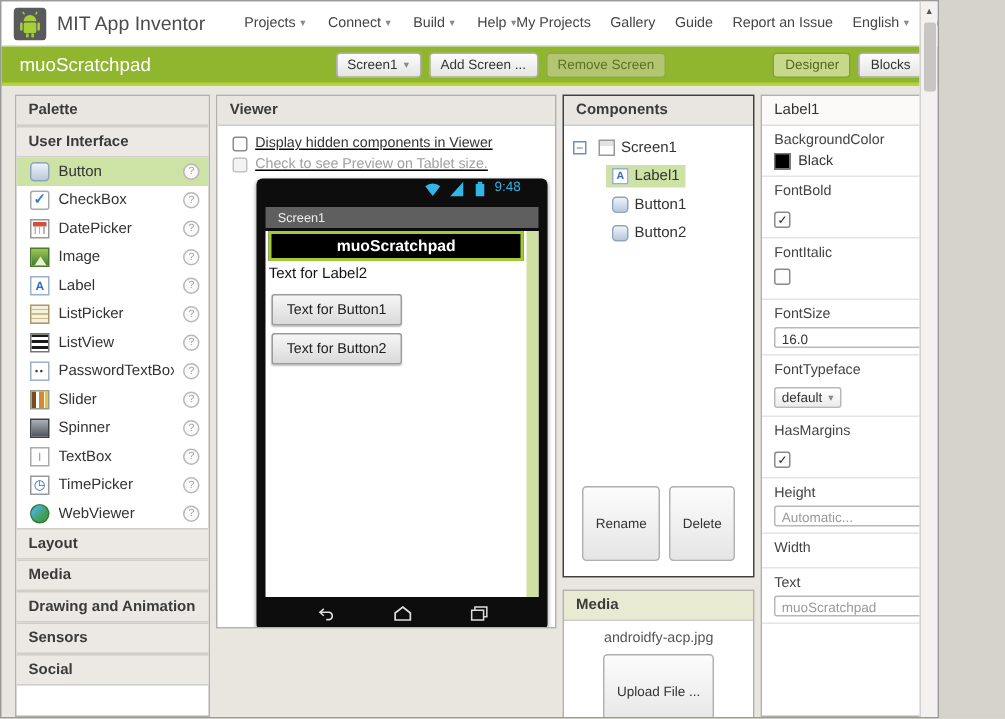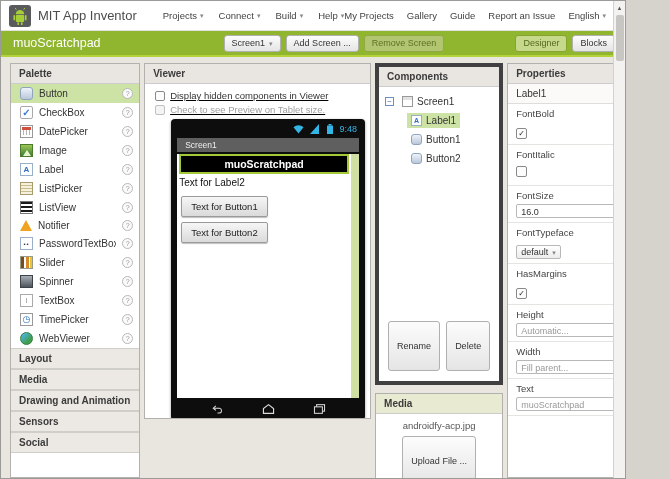--- a/index.html
+++ b/index.html
@@ -61,32 +61,32 @@
   .screen-icon{background:linear-gradient(#e2e2e2 0 3px,#fff 3px);border:1px solid #999;}
 
   
   .viewer-body{padding:6px 6px 0 10px;}
   .cb-row{display:flex;align-items:center;gap:5px;margin-bottom:3px;text-decoration:underline;}
   .cb{width:10px;height:10px;border:1px solid #8a8a8a;border-radius:2px;background:#fdfdfd;flex:none;cursor:pointer;}
   .cb-row.disabled .cb{border-color:#c0c0c0;background:#f4f4f4;}
   .cb-label{font-size:9.5px;color:#333;}
   .cb-row.disabled .cb-label{color:#a0a0a0;}
   .phone{width:194px;margin:4px 0 0 16px;background:#0d0d0d;border-radius:4px;overflow:hidden;box-shadow:0 1px 3px rgba(0,0,0,.4);}
-  .statusbar{height:19px;display:flex;align-items:center;justify-content:flex-end;gap:3px;padding:0 8px;}
+  .statusbar{height:19px;display:flex;justify-content:flex-end;gap:3px;padding:0 18px;}
   .status-time{color:#33b5e5;font-size:9px;}
   .screen-titlebar{height:14px;background:#5f5f5f;color:#eee;font-size:8.5px;display:flex;align-items:center;padding:0 8px;margin:0 6px;}
   .screen-content{position:relative;height:244px;background:#fff;margin:0 6px;padding-right:8px;}
   .green-strip{position:absolute;top:0;right:0;bottom:0;width:8px;background:#cfe0a2;}
   .app-title-label{margin:2px 2px 0 2px;background:#000;color:#fff;font-weight:bold;font-size:10.5px;text-align:center;padding:2px 0;border:2px solid #a2c938;cursor:pointer;}
   .mock-label2{font-size:10px;color:#111;padding:3px 2px;cursor:pointer;}
   .mock-btn{display:block;margin:5px 0 0 4px;padding:4px 9px;font-size:9.5px;color:#222;background:linear-gradient(#f6f6f6,#dadada);border:1px solid #9a9a9a;border-radius:2px;box-shadow:0 1px 1px rgba(0,0,0,.25);cursor:pointer;}
   .navbar{height:22px;display:flex;align-items:center;justify-content:center;gap:38px;}
 
   
-  .components-panel{height:322px;display:flex;flex-direction:column;background:#fff;border:4px solid #404040;}
+  .components-panel{height:322px;display:flex;flex-direction:column;background:#fff;border:1px solid #404040;}
   .tree{padding:7px 6px;flex:1;font-size:10px;color:#333;}
   .tree .icn{width:11px;height:11px;font-size:7px;}
   .tree-row{display:flex;align-items:center;gap:4px;margin-bottom:4px;cursor:pointer;}
   .tree-row.child{margin-left:22px;}
   .tree-chip{display:inline-flex;align-items:center;gap:4px;padding:2px 4px;}
   .tree-row.selected .tree-chip{background:#cde2a5;}
   .expander{width:9px;height:9px;border:1px solid #6a8fc0;background:#fff;color:#4a6fa0;font-size:8px;display:inline-flex;align-items:center;justify-content:center;flex:none;cursor:pointer;}
   .tree-buttons{display:flex;justify-content:center;gap:6px;padding:0 0 10px 0;}
   .media-panel{background:#fff;border:1px solid #b3b1ad;}
   .media-header{background:#e8ead2;}
@@ -171,20 +171,21 @@
     <button class="btn gbtn tinted">Remove Screen</button>
     <span class="gb-spacer"></span>
     <button class="btn gbtn designer">Designer</button>
     <button class="btn gbtn">Blocks</button>
   </div>
 
   <div class="columns">
 
     <div class="panel col-palette">
       <div class="panel-header">Palette</div>
+      <div class="section-header">User Interface</div>
       <div id="palette-items">
           <div class="palette-item selected">
             <span class="icn button-icon"></span>
             <span class="pi-label">Button</span>
             <span class="icn help-icon">?</span>
           </div>
           <div class="palette-item">
             <span class="icn checkbox-icon">✓</span>
             <span class="pi-label">CheckBox</span>
             <span class="icn help-icon">?</span>
@@ -205,25 +206,20 @@
             <span class="icn help-icon">?</span>
           </div>
           <div class="palette-item">
             <span class="icn listpicker-icon"></span>
             <span class="pi-label">ListPicker</span>
             <span class="icn help-icon">?</span>
           </div>
           <div class="palette-item">
             <span class="icn listview-icon"></span>
             <span class="pi-label">ListView</span>
-            <span class="icn help-icon">?</span>
-          </div>
-          <div class="palette-item">
-            <span class="icn notifier-icon"></span>
-            <span class="pi-label">Notifier</span>
             <span class="icn help-icon">?</span>
           </div>
           <div class="palette-item">
             <span class="icn passwordtextbox-icon">••</span>
             <span class="pi-label">PasswordTextBox</span>
             <span class="icn help-icon">?</span>
           </div>
           <div class="palette-item">
             <span class="icn slider-icon"></span>
             <span class="pi-label">Slider</span>
@@ -362,41 +358,46 @@
         <div class="media-body">
           <div id="media-files">
               <div class="media-file">androidfy-acp.jpg</div>
             </div>
           <button class="btn">Upload File ...</button>
         </div>
       </div>
     </div>
 
     <div class="panel col-props">
-      <div class="panel-header">Properties</div>
       <div class="prop-component">Label1</div>
       <div id="prop-list">
+          <div class="prop-group">
+            <div class="prop-label">BackgroundColor</div>
+            <div class="prop-color">
+              <span class="pswatch" style="background: rgb(0, 0, 0);"></span>
+              <span>Black</span>
+            </div>
+          </div>
           <div class="prop-group"><div class="prop-label">FontBold</div><span class="pcheck checked">✓</span></div>
           <div class="prop-group"><div class="prop-label">FontItalic</div><span class="pcheck"></span></div>
           <div class="prop-group">
             <div class="prop-label">FontSize</div>
             <div class="pinput">16.0</div>
           </div>
           <div class="prop-group"><div class="prop-label">FontTypeface</div><div class="pselect">
               <span>default</span>
               <span class="chev">▾</span>
             </div></div>
           <div class="prop-group"><div class="prop-label">HasMargins</div><span class="pcheck checked">✓</span></div>
           <div class="prop-group">
             <div class="prop-label">Height</div>
             <div class="pinput muted">Automatic...</div>
           </div>
           <div class="prop-group">
             <div class="prop-label">Width</div>
-            <div class="pinput muted">Fill parent...</div>
           </div>
           <div class="prop-group">
             <div class="prop-label">Text</div>
             <div class="pinput muted">muoScratchpad</div>
           </div>
         </div>
     </div>
 
   </div>
 

